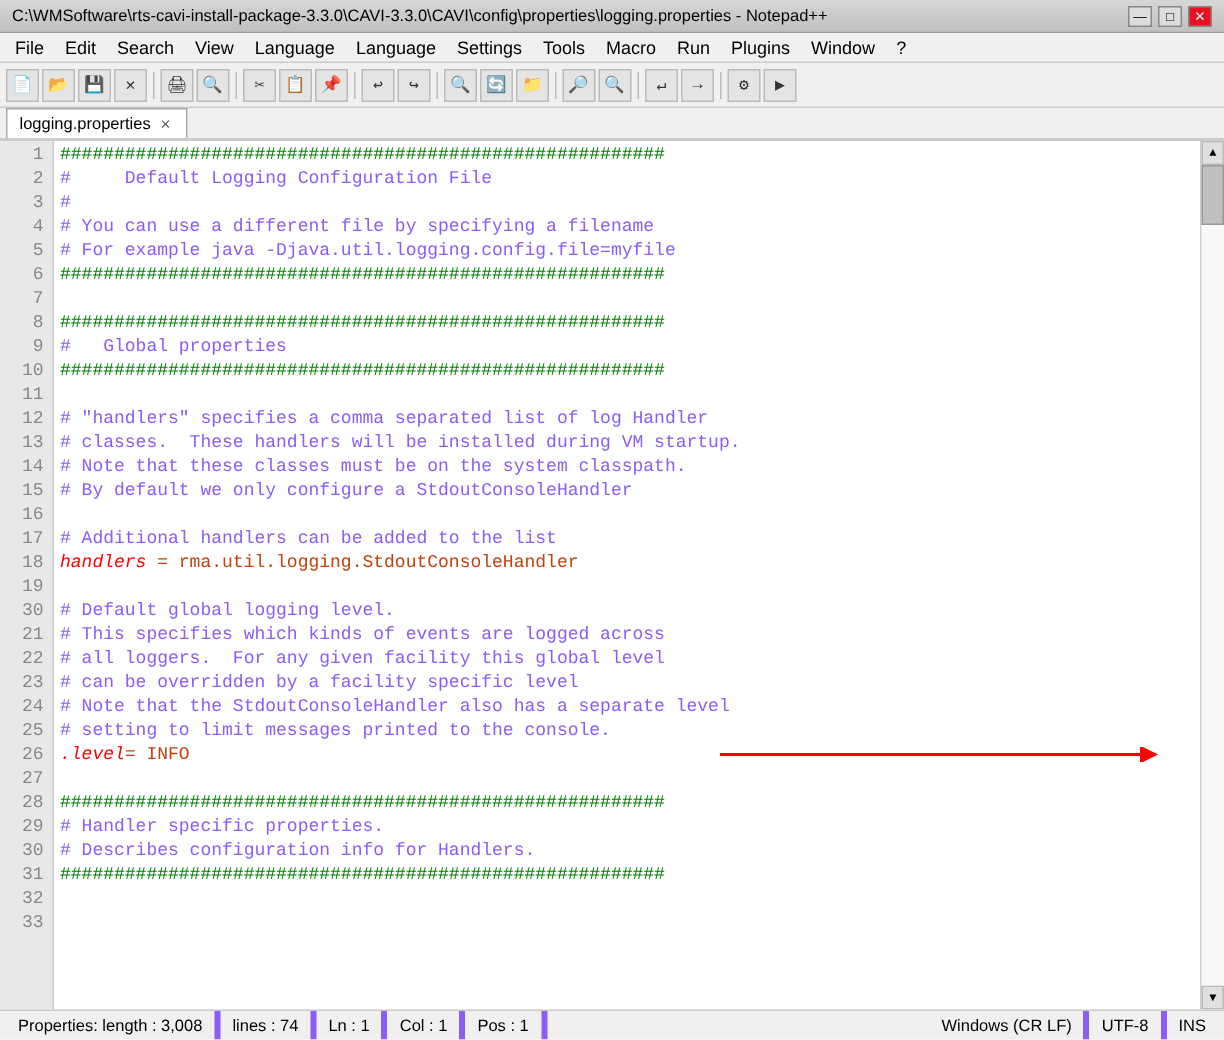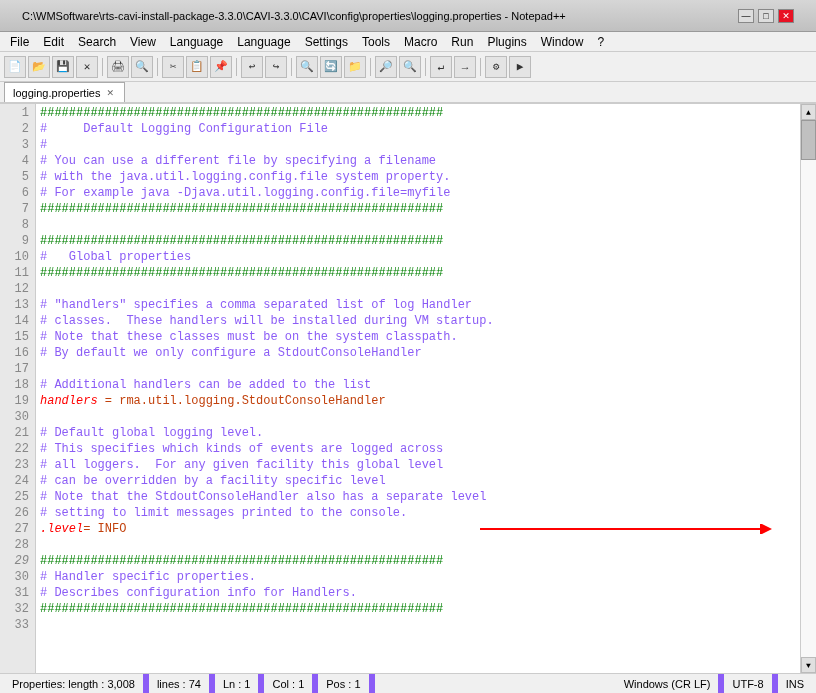--- a/index.html
+++ b/index.html
@@ -10,25 +10,25 @@
       width: 816px;
       height: 693px;
       overflow: hidden;
       display: flex;
       flex-direction: column;
     }
 
     
     #title-bar {
       background: linear-gradient(to bottom, #d6d6d6, #c0c0c0);
-      height: 32px;
+      height: 22px;
       display: flex;
       align-items: center;
       justify-content: space-between;
-      padding: 0 22px;
+      padding: 0 8px;
       border-bottom: 1px solid #999;
       flex-shrink: 0;
     }
     #title-bar-text {
       font-family: Arial, sans-serif;
       font-size: 11px;
       color: #000;
       white-space: nowrap;
       overflow: hidden;
       text-overflow: ellipsis;
@@ -220,21 +220,21 @@
       align-items: center;
       border-top: 1px solid #ccc;
       font-family: Arial, sans-serif;
       font-size: 11px;
       color: #000;
       padding: 0 4px;
       flex-shrink: 0;
     }
     .status-item {
       padding: 0 8px;
-      border-right: 6px solid #8b5cf6;
+      border-right: 4px solid #8b5cf6;
       height: 100%;
       display: flex;
       align-items: center;
     }
     .status-item:last-child { border-right: none; }
     .status-fill { flex: 1; }
   </style>
 </head>
 <body>
 
@@ -323,32 +323,31 @@
       <div style="height: 16px; line-height: 16px;">19</div>
       <div style="height: 16px; line-height: 16px;">30</div>
       <div style="height: 16px; line-height: 16px;">21</div>
       <div style="height: 16px; line-height: 16px;">22</div>
       <div style="height: 16px; line-height: 16px;">23</div>
       <div style="height: 16px; line-height: 16px;">24</div>
       <div style="height: 16px; line-height: 16px;">25</div>
       <div style="height: 16px; line-height: 16px;">26</div>
       <div style="height: 16px; line-height: 16px;">27</div>
       <div style="height: 16px; line-height: 16px;">28</div>
-      <div style="height: 16px; line-height: 16px; font-style: italic;">29</div>
+      <div style="height: 16px; line-height: 16px;">29</div>
       <div style="height: 16px; line-height: 16px;">30</div>
       <div style="height: 16px; line-height: 16px;">31</div>
       <div style="height: 16px; line-height: 16px;">32</div>
       <div style="height: 16px; line-height: 16px;">33</div>
     </div>
   <div id="editor-content">
   <div class="line"><span class="c-hash">########################################################</span></div>
       <div class="line"><span class="c-comment">#     Default Logging Configuration File</span></div>
       <div class="line"><span class="c-comment">#</span></div>
       <div class="line"><span class="c-comment"># You can use a different file by specifying a filename</span></div>
-      <div class="line"><span class="c-comment"># with the java.util.logging.config.file system property.</span></div>
       <div class="line"><span class="c-comment"># For example java -Djava.util.logging.config.file=myfile</span></div>
       <div class="line"><span class="c-hash">########################################################</span></div>
       <div class="line"></div>
       <div class="line"><span class="c-hash">########################################################</span></div>
       <div class="line"><span class="c-comment">#   Global properties</span></div>
       <div class="line"><span class="c-hash">########################################################</span></div>
       <div class="line"></div>
       <div class="line"><span class="c-comment"># "handlers" specifies a comma separated list of log Handler</span></div>
       <div class="line"><span class="c-comment"># classes.  These handlers will be installed during VM startup.</span></div>
       <div class="line"><span class="c-comment"># Note that these classes must be on the system classpath.</span></div>

